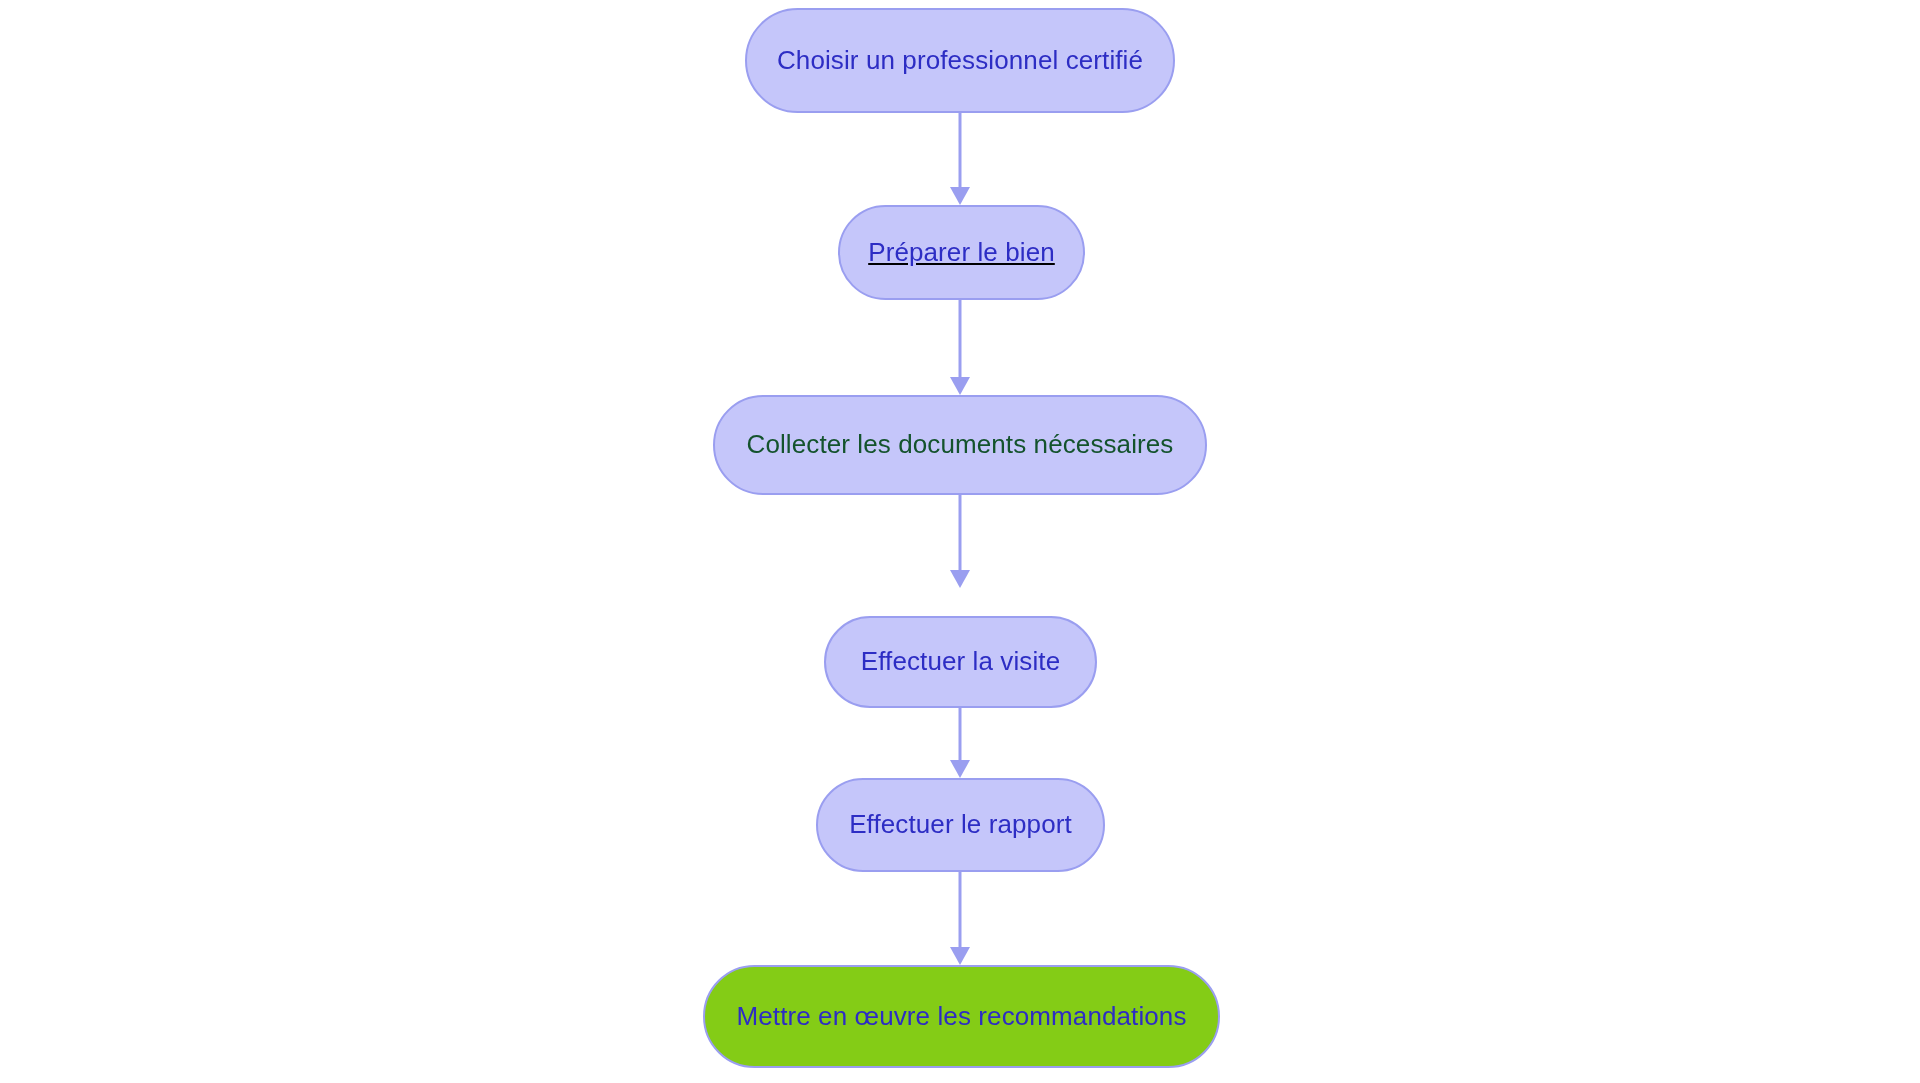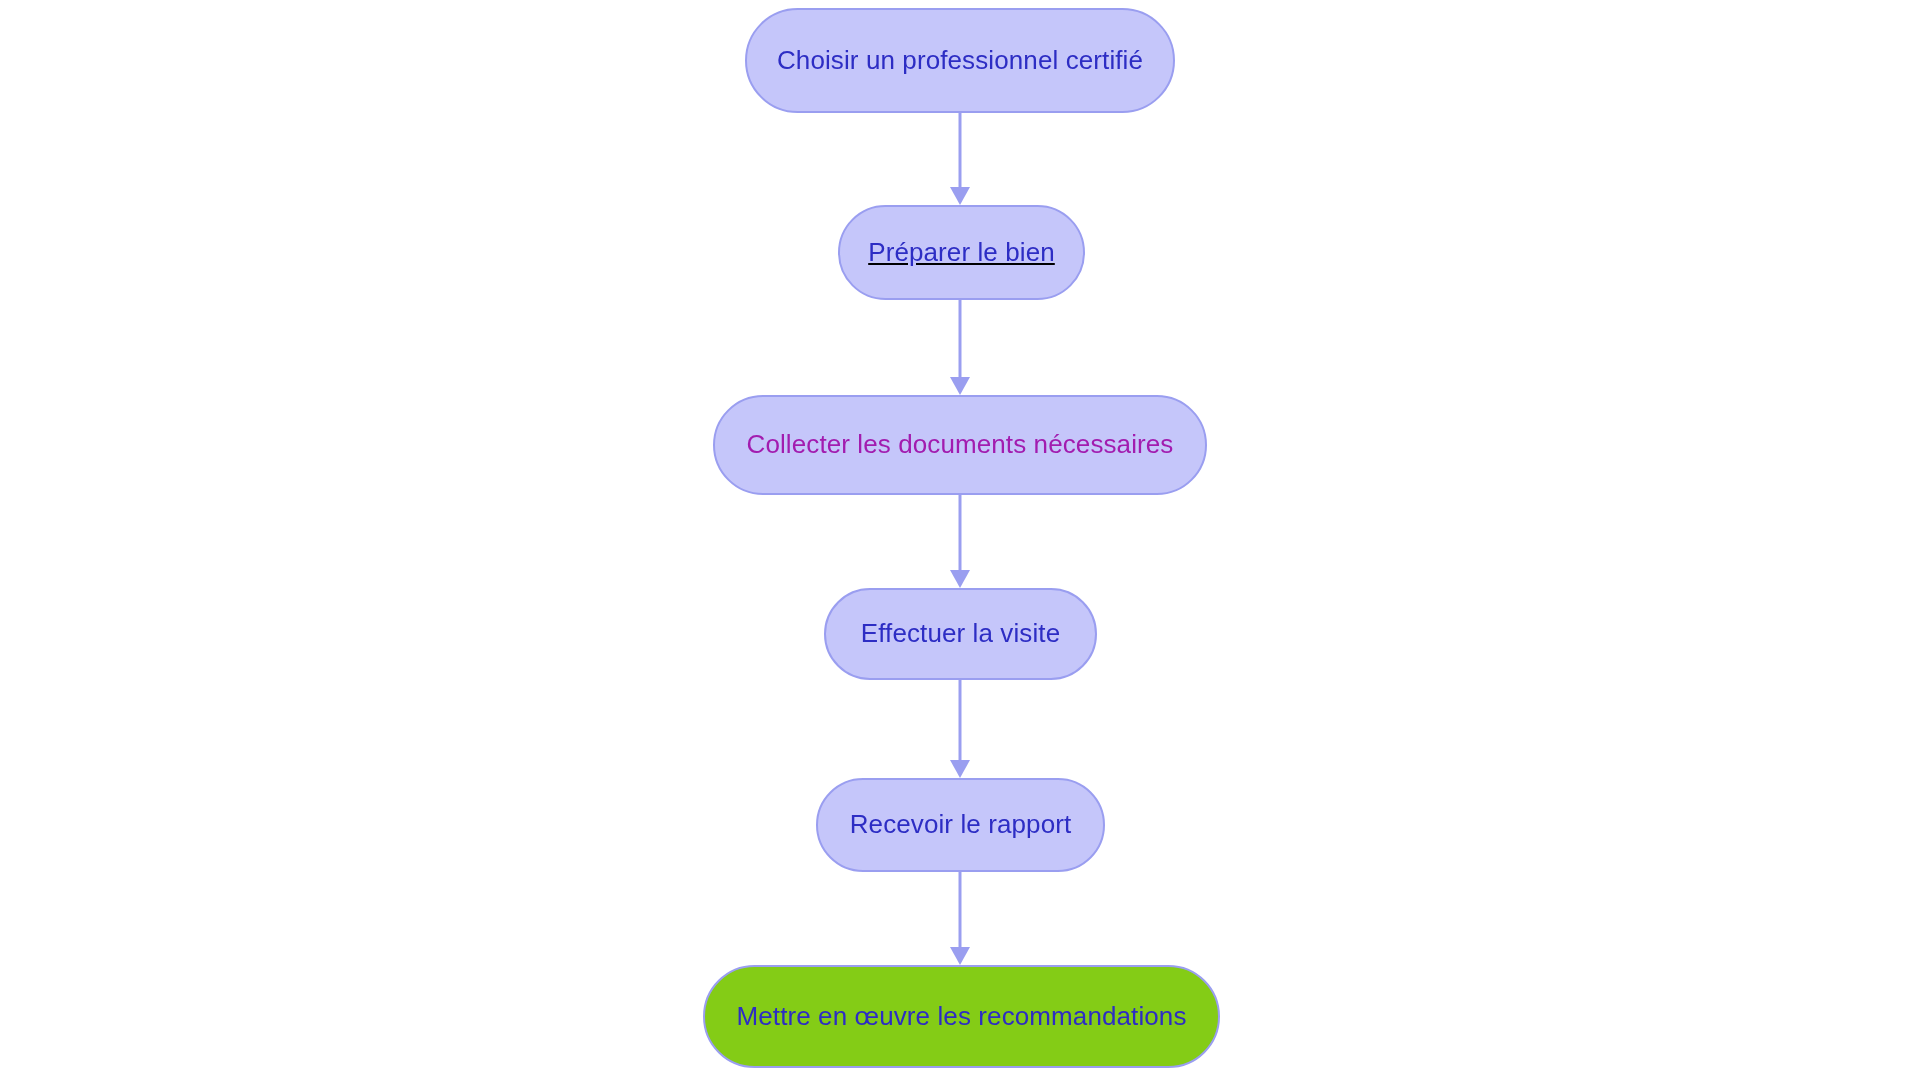--- a/index.html
+++ b/index.html
@@ -81,26 +81,26 @@
   </svg>
 
   <div id="nodes-group">
       <div class="flow-node" style="left: 745px; top: 8px; width: 430px; height: 105px; background: rgb(197, 198, 250); border-color: rgb(154, 158, 240);">
         <span class="flow-node-label" style="color: rgb(45, 45, 196);">Choisir un professionnel certifié</span>
       </div>
       <div class="flow-node" style="left: 838px; top: 205px; width: 247px; height: 95px; background: rgb(197, 198, 250); border-color: rgb(154, 158, 240); text-decoration: underline;">
         <span class="flow-node-label" style="color: rgb(45, 45, 196);">Préparer le bien</span>
       </div>
       <div class="flow-node" style="left: 713px; top: 395px; width: 494px; height: 100px; background: rgb(197, 198, 250); border-color: rgb(154, 158, 240);">
-        <span class="flow-node-label" style="color: #a21caf;">Collecter les documents nécessaires</span>
+        <span class="flow-node-label" style="color: #14532d;">Collecter les documents nécessaires</span>
       </div>
-      <div class="flow-node" style="left: 824px; top: 588px; width: 273px; height: 92px; background: rgb(197, 198, 250); border-color: rgb(154, 158, 240);">
+      <div class="flow-node" style="left: 824px; top: 616px; width: 273px; height: 92px; background: rgb(197, 198, 250); border-color: rgb(154, 158, 240);">
         <span class="flow-node-label" style="color: rgb(45, 45, 196);">Effectuer la visite</span>
       </div>
       <div class="flow-node" style="left: 816px; top: 778px; width: 289px; height: 94px; background: rgb(197, 198, 250); border-color: rgb(154, 158, 240);">
-        <span class="flow-node-label" style="color: rgb(45, 45, 196);">Recevoir le rapport</span>
+        <span class="flow-node-label" style="color: rgb(45, 45, 196);">Effectuer le rapport</span>
       </div>
       <div class="flow-node" style="left: 703px; top: 965px; width: 517px; height: 103px; background: #84cc16; border-color: rgb(154, 158, 240);">
         <span class="flow-node-label" style="color: rgb(45, 45, 196);">Mettre en œuvre les recommandations</span>
       </div>
     </div>
 
 </div>
 
 </body></html>

